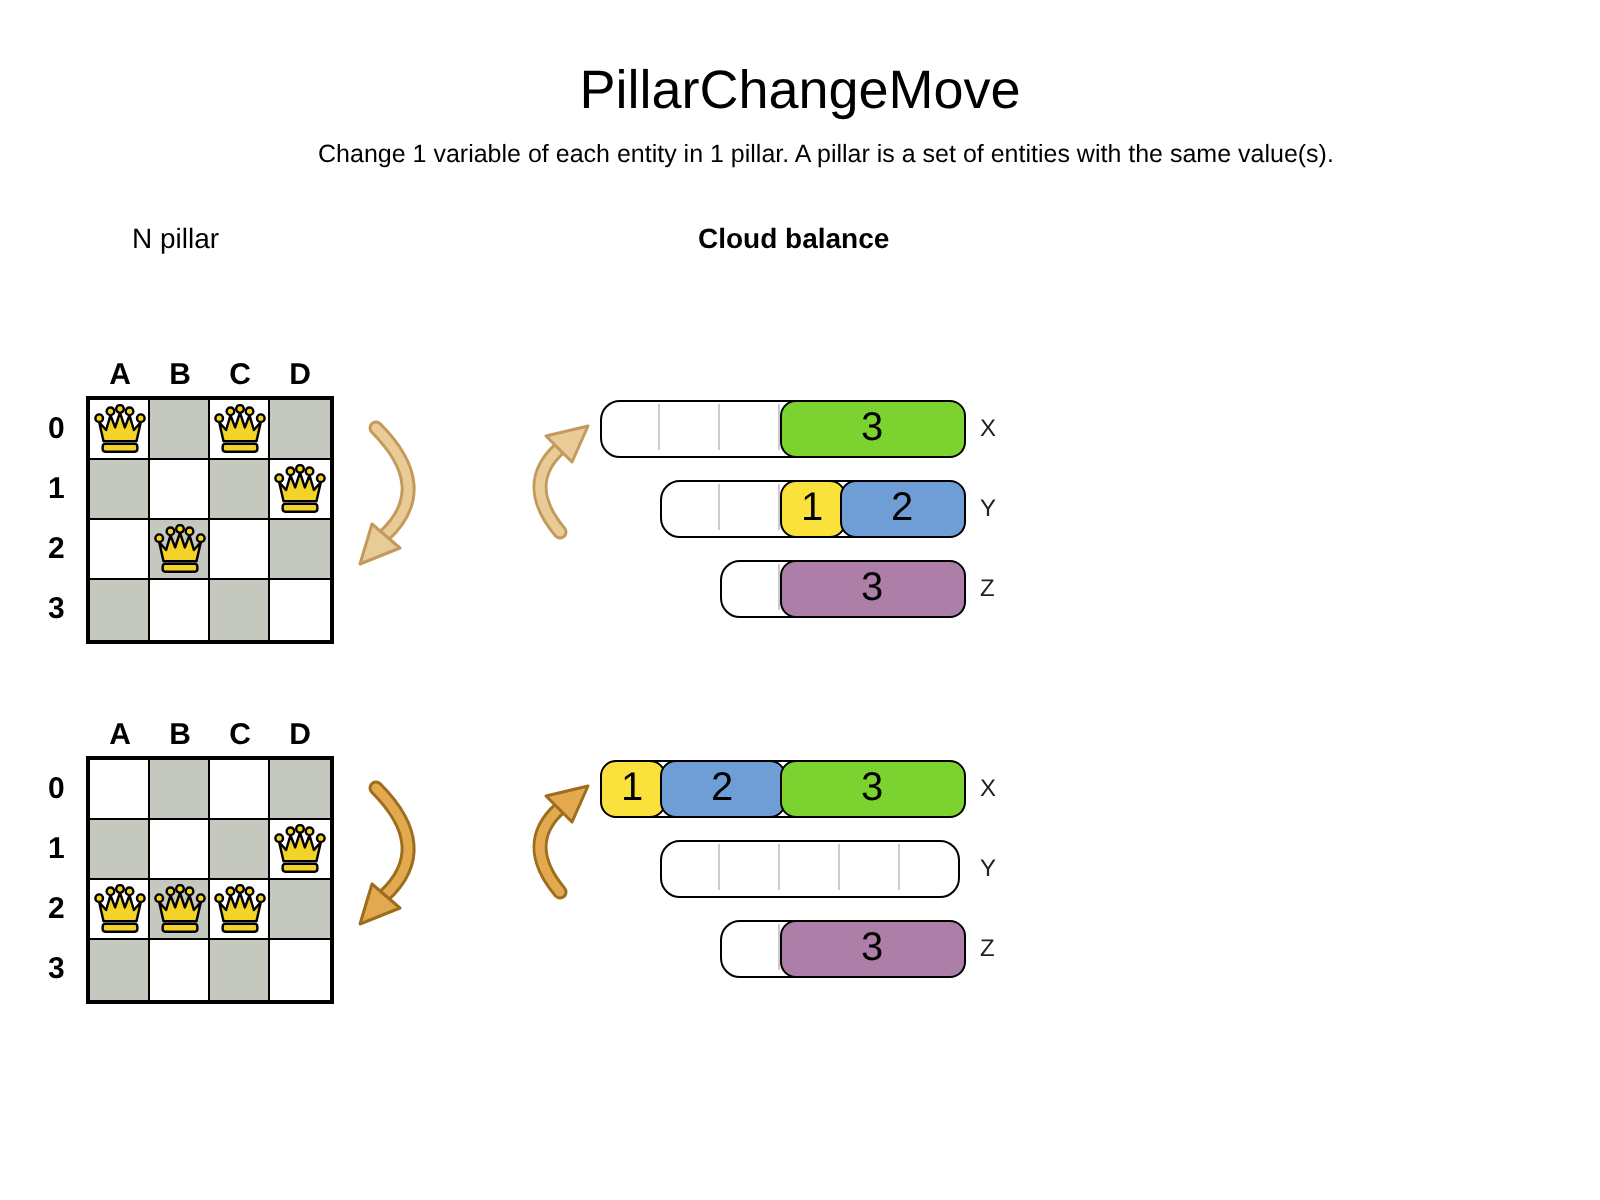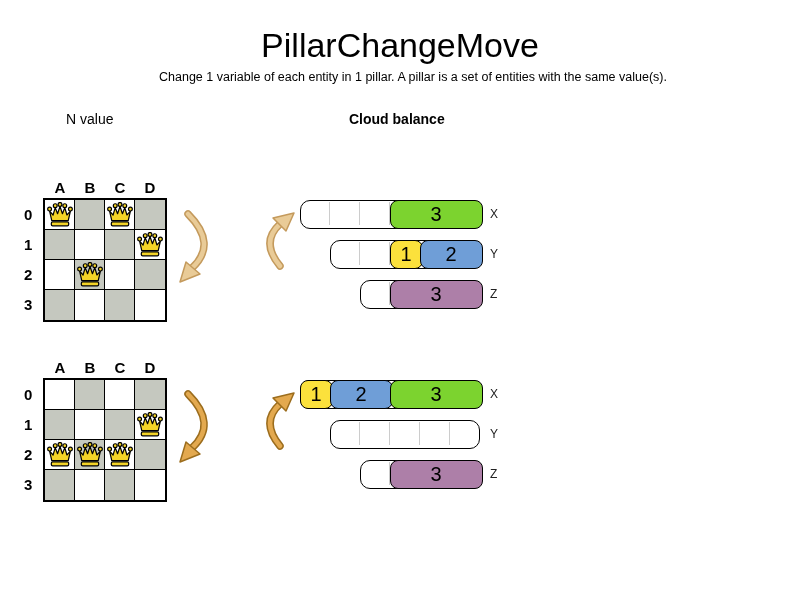--- a/index.html
+++ b/index.html
@@ -1,20 +1,20 @@
 <!DOCTYPE html>
 <html style="--green: #7cd32f; --yellow: #fbe13c; --blue: #6f9ed7; --purple: #ad7fa8; --cell_gray: #c5c8bf; --queen_gold: #f3d327; --arrow_light_fill: #e9cb97; --arrow_light_edge: #c49a5c; --arrow_dark_fill: #e3a94f; --arrow_dark_edge: #9c6d1d;"><head>
 <meta charset="utf-8">
 <style>
   html,body{margin:0;padding:0;background:#fff;}
   #stage{position:relative;width:800px;height:600px;background:#ffffff;
          font-family:"Liberation Sans",sans-serif;overflow:hidden;color:#000;}
 
   .title{position:absolute;top:27px;left:0;width:100%;text-align:center;
-         font-size:34px;line-height:36px;}
+         font-size:27px;line-height:36px;}
   .subtitle{position:absolute;top:70px;left:13px;width:100%;text-align:center;
          font-size:12.5px;}
 
   .section-label{position:absolute;font-size:14px;}
   #label-nqueens{left:66px;top:111px;}
   #label-cloud{left:349px;top:111px;font-weight:bold;}
 
   
   .board-wrap{position:absolute;left:24px;width:160px;}
   #board-0{top:180px;} #board-1{top:360px;}
@@ -60,21 +60,21 @@
   .arrow-dark .head{fill:var(--arrow_dark_fill);stroke:var(--arrow_dark_edge);stroke-width:1.5;stroke-linejoin:round;}
 </style>
 </head>
 <body>
 
 <div id="stage">
 
   <div class="title">PillarChangeMove</div>
   <div class="subtitle">Change 1 variable of each entity in 1 pillar. A pillar is a set of entities with the same value(s).</div>
 
-  <div class="section-label" id="label-nqueens">N value</div>
+  <div class="section-label" id="label-nqueens">N pillar</div>
   <div class="section-label" id="label-cloud">Cloud balance</div>
 
   <div class="board-wrap" id="board-0">
       <div class="board-headers">
         <span class="col-h">A</span>
         <span class="col-h">B</span>
         <span class="col-h">C</span>
         <span class="col-h">D</span>
       </div>
       <div class="board-body">

